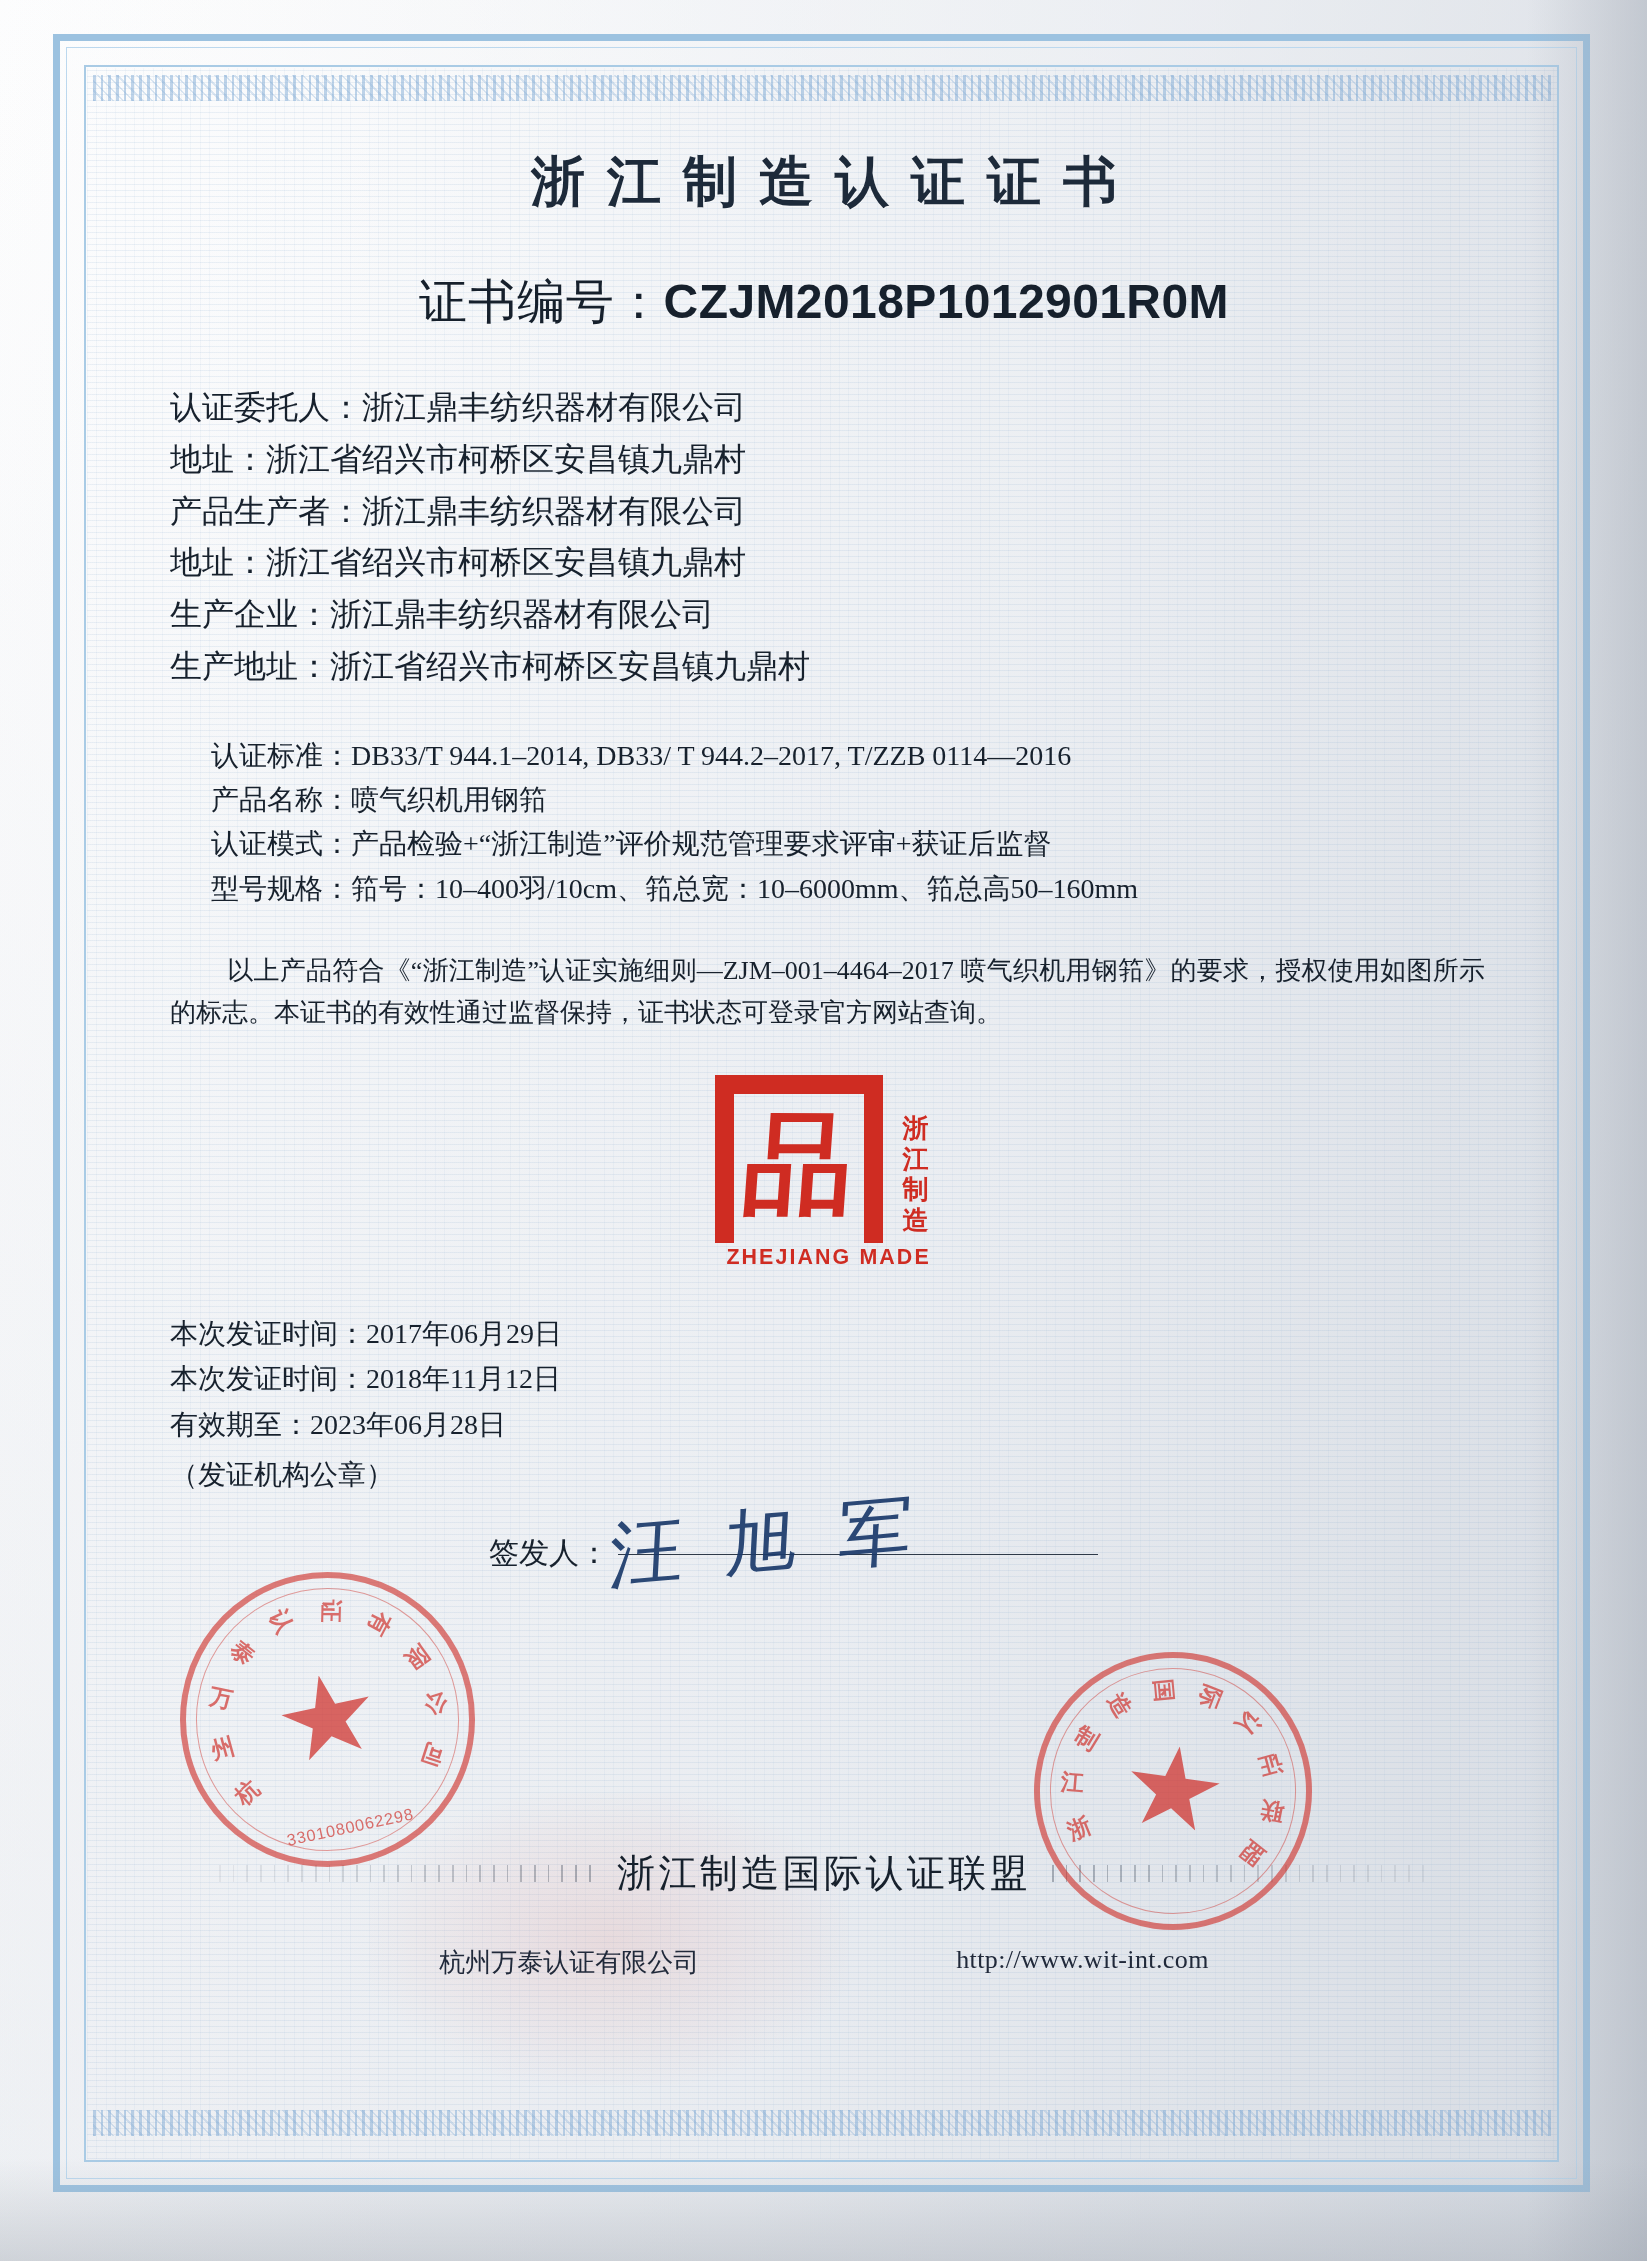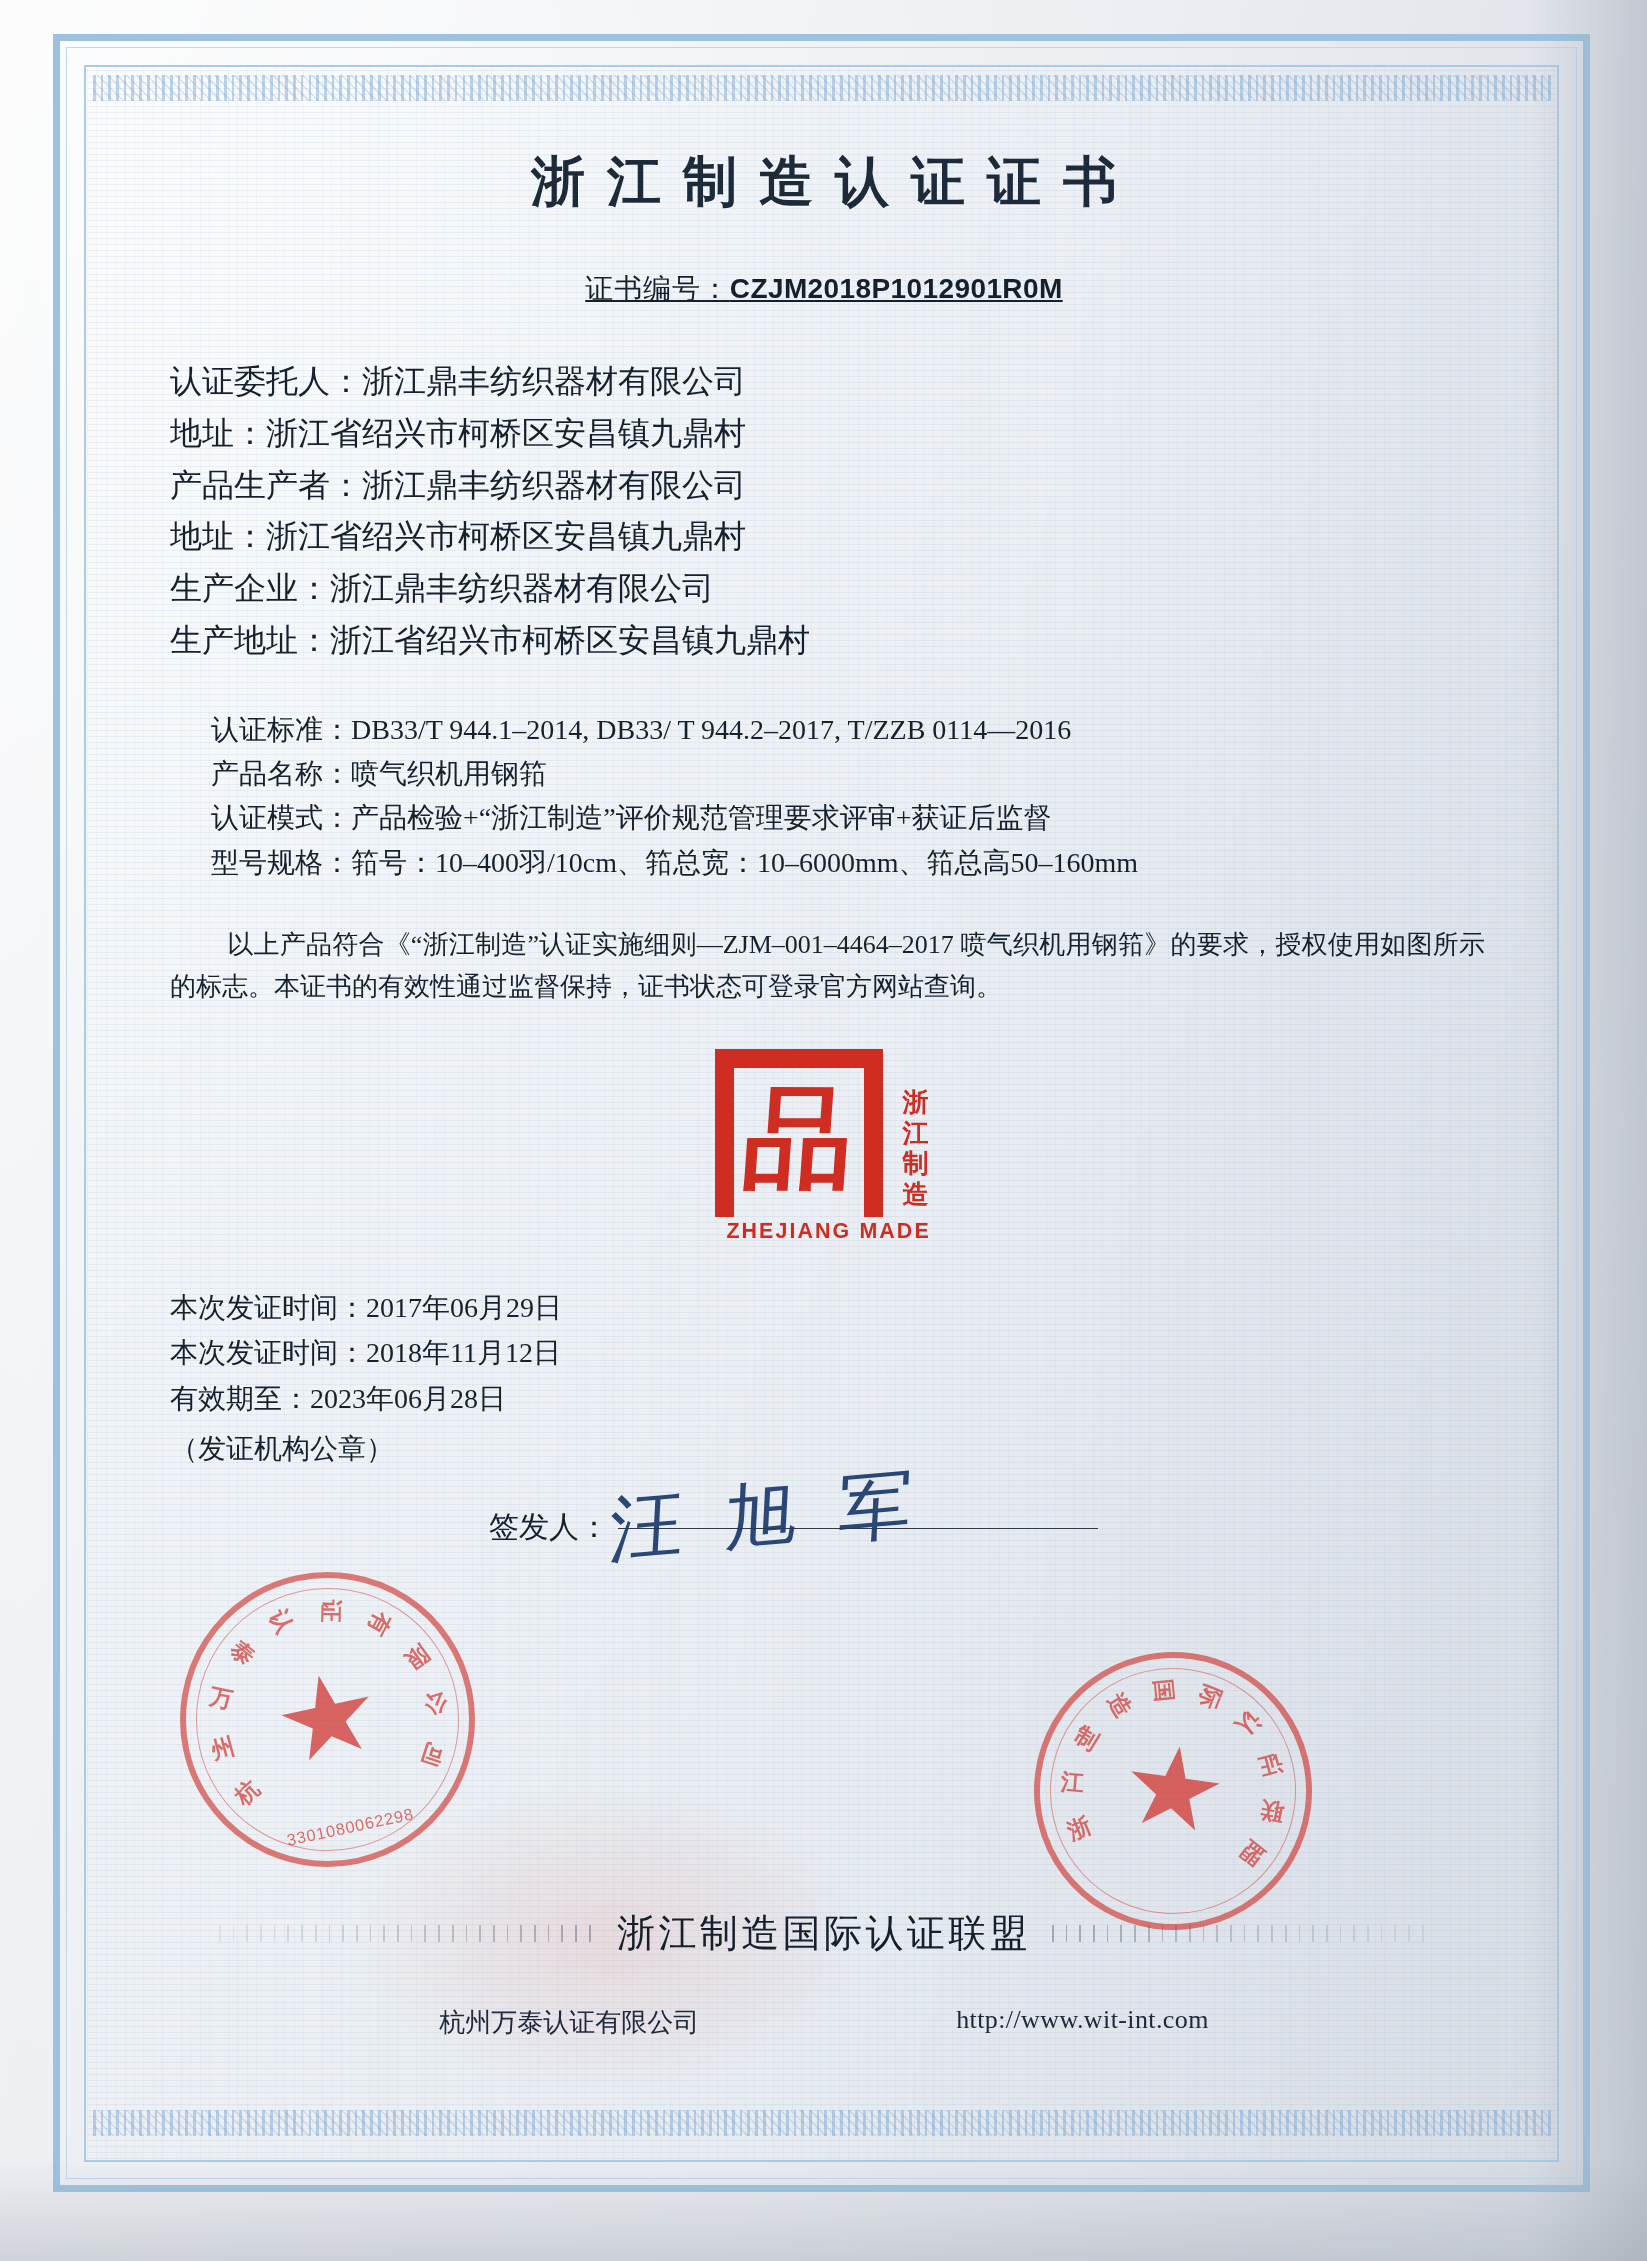--- a/index.html
+++ b/index.html
@@ -111,25 +111,24 @@
     font-weight: 700;
     letter-spacing: 22px;
     color: #1d2a3a;
     padding-left: 22px;
     margin-top: 17px;
     text-shadow: 0 0.9px 0 rgba(255,255,255,0.6);
   }
 
   .cert-no {
     text-align: center;
-    font-size: 28px;
+    font-size: 48px;
     margin-top: 51px;
     letter-spacing: 0.9px;
     color: #16202c;
-    text-decoration: underline;
   }
   .cert-no .num {
     font-family: "Liberation Sans", sans-serif;
     font-weight: 600;
     letter-spacing: 0.4px;
   }
 
   .party-block {
     margin-top: 48px;
     padding-left: 41px;
@@ -346,21 +345,21 @@
     width: 480px;
     height: 292px;
     background: radial-gradient(ellipse at center, rgba(214,120,115,0.16) 0%, rgba(214,120,115,0.05) 55%, rgba(255,255,255,0) 75%);
     pointer-events: none;
   }
 
   
   .footer {
     position: absolute;
     left: 129px;
-    top: 1908px;
+    top: 1848px;
     width: 1390px;
     text-align: right;
   }
   .footer-rule {
     display: flex;
     align-items: center;
     justify-content: center;
     gap: 20.6px;
   }
   .footer-rule .swirl {

